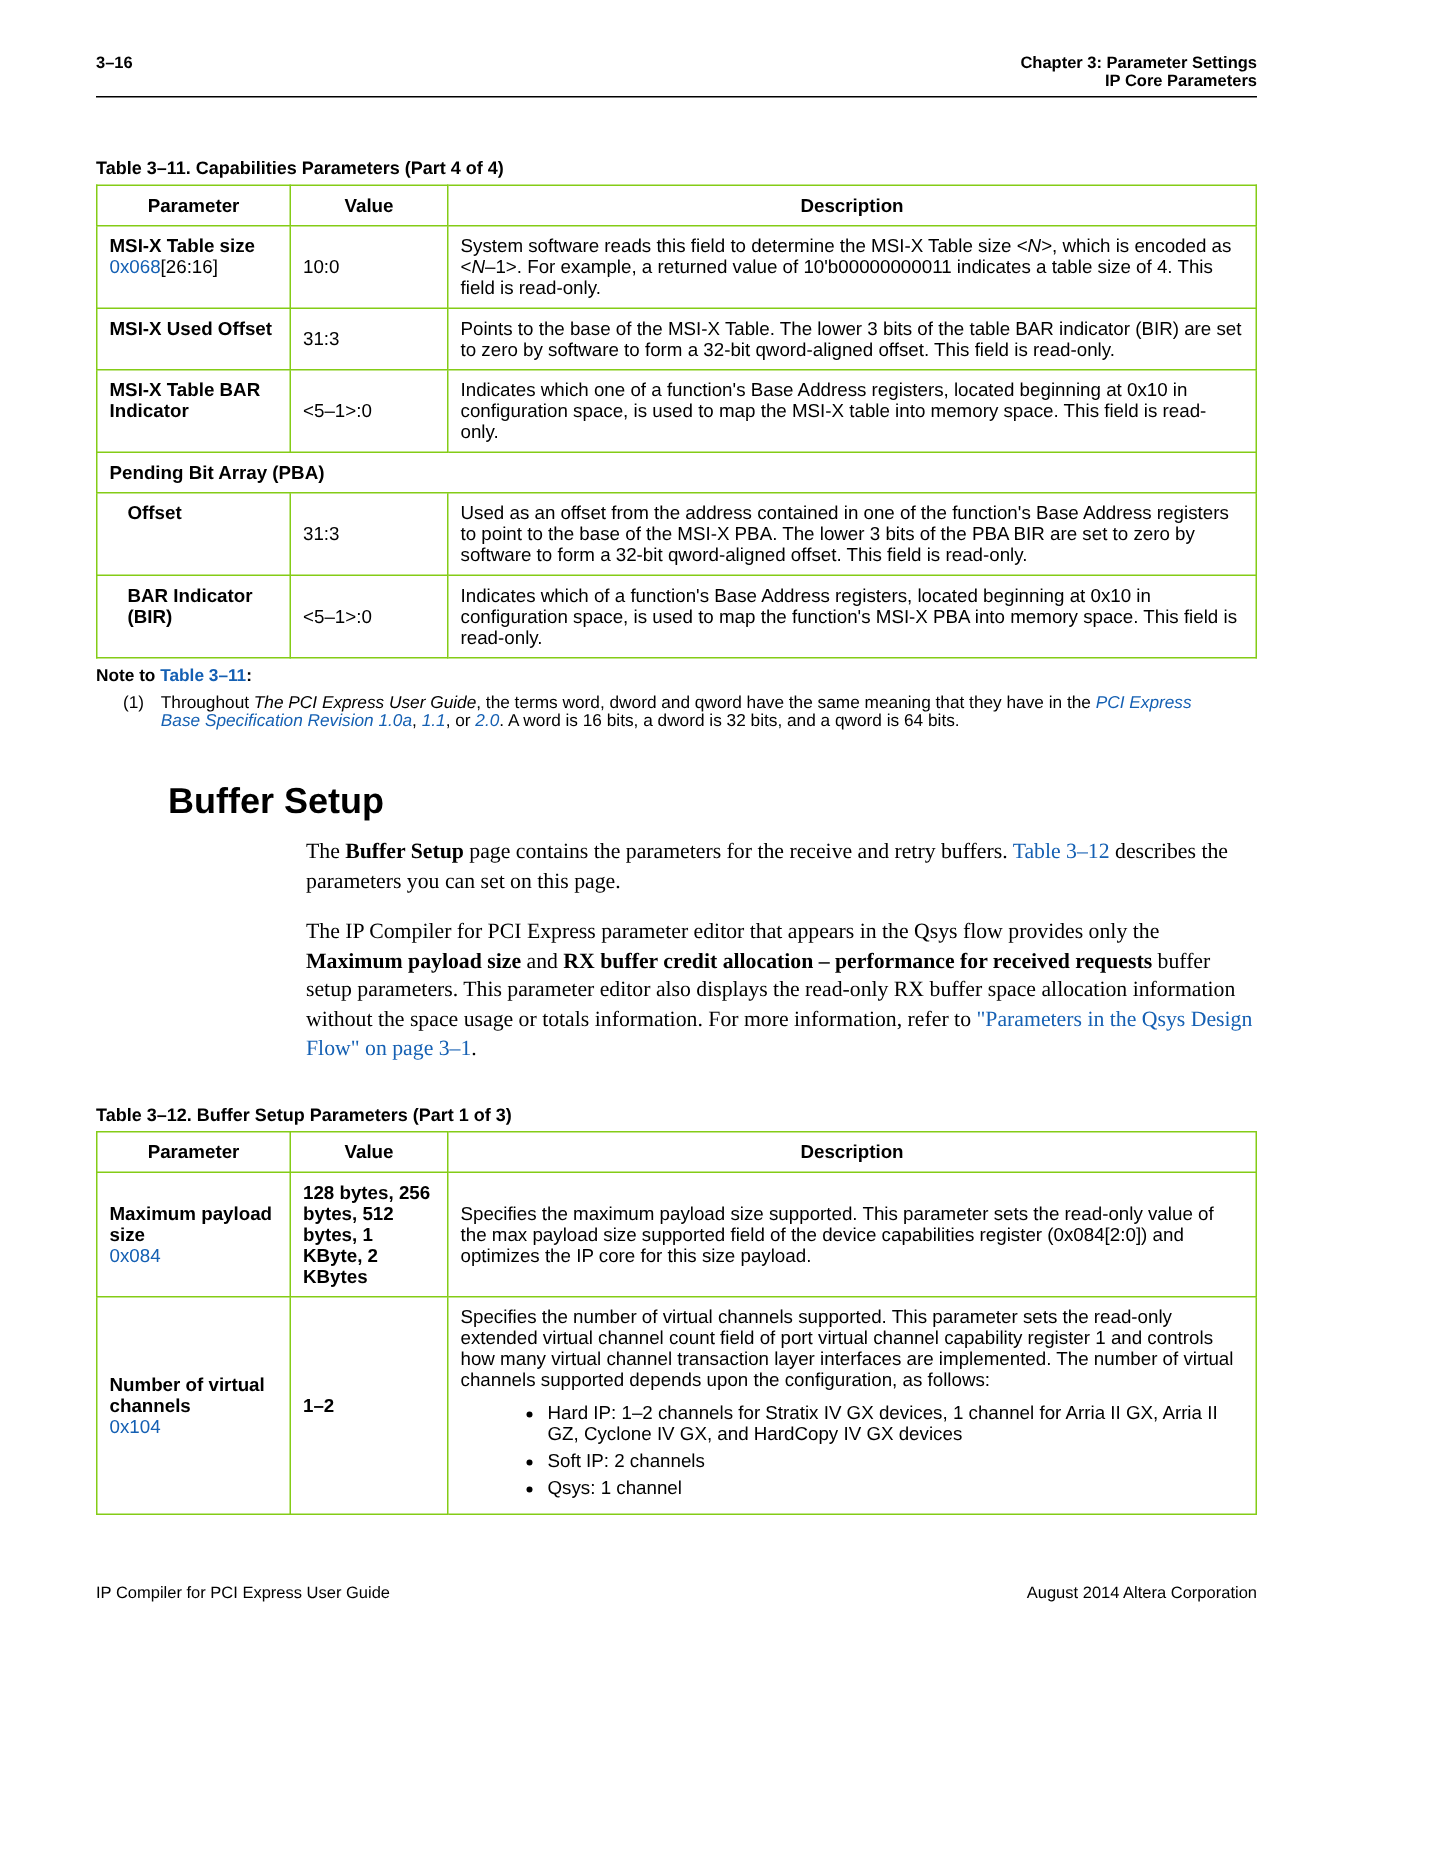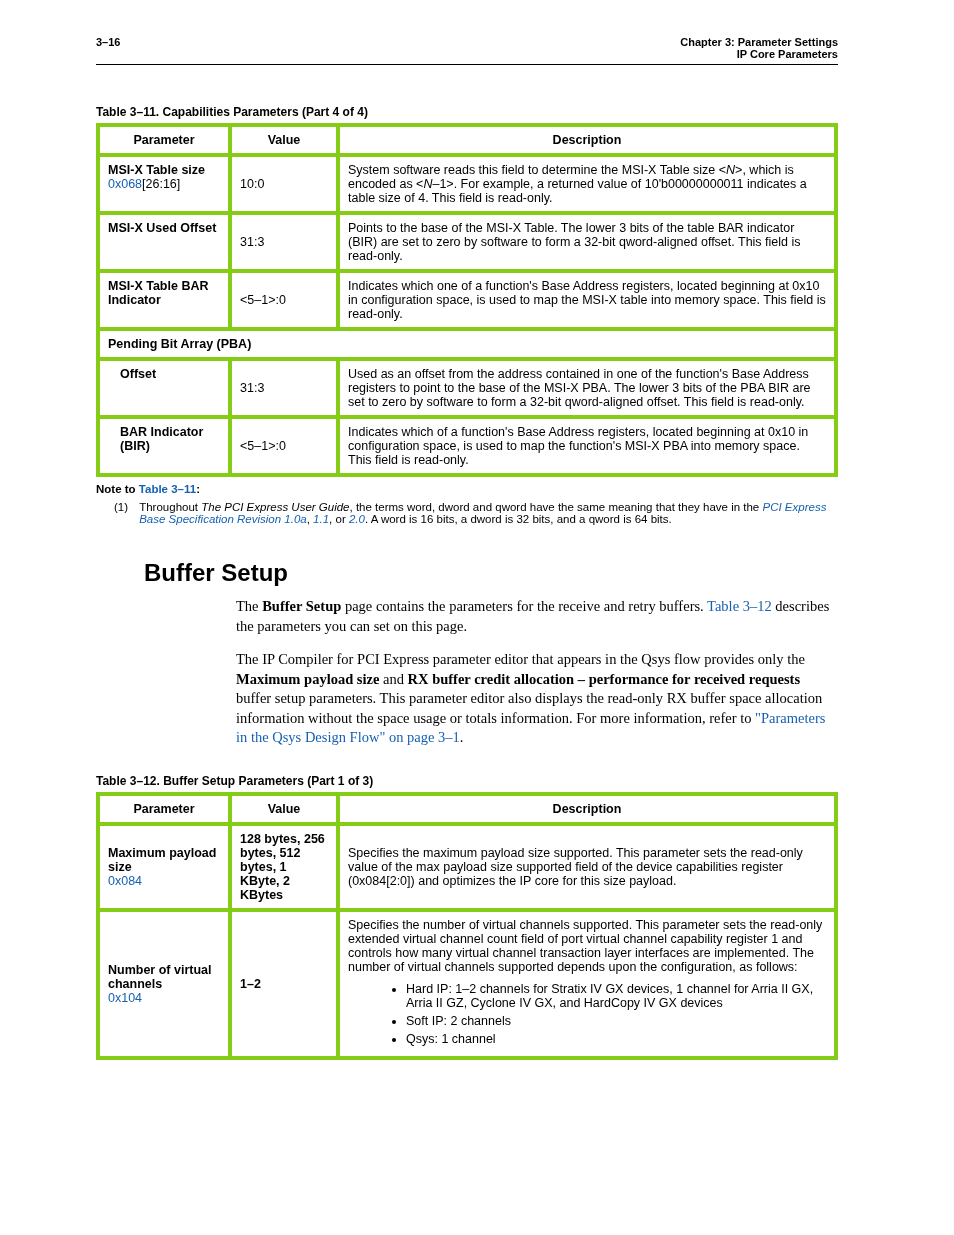--- a/index.html
+++ b/index.html
@@ -6,21 +6,21 @@
     font-family: Arial, Helvetica, sans-serif;
     font-size: 13px;
     color: #000;
     background: #fff;
     margin: 0;
   }
   .page {
     width: 938px;
     min-height: 1235px;
     box-sizing: border-box;
-    padding: 36px 100px 24px 96px;
+    padding: 36px 100px 24px 64px;
     position: relative;
   }
   .header-row {
     display: flex;
     justify-content: space-between;
     align-items: flex-start;
     font-size: 11px;
     margin-bottom: 4px;
   }
   .header-left { font-weight: bold; }
@@ -39,21 +39,21 @@
   }
   .table-caption.right-caption {
     margin-top: 26px;
   }
   table {
     border-collapse: collapse;
     width: 100%;
     font-size: 12.5px;
   }
   table, th, td {
-    border: 4px solid #84cc16;
+    border: 1px solid #84cc16;
   }
   th {
     text-align: center;
     font-weight: bold;
     padding: 6px 4px;
     vertical-align: middle;
   }
   td {
     padding: 6px 8px;
     text-align: left;
@@ -223,14 +223,18 @@
       <ul class="list-in-desc">
         <li>Hard IP: 1–2 channels for Stratix IV GX devices, 1 channel for Arria II GX, Arria II GZ, Cyclone IV GX, and HardCopy IV GX devices</li>
         <li>Soft IP: 2 channels</li>
         <li>Qsys: 1 channel</li>
       </ul>
     </td>
   </tr>
 </tbody>
     </table>
 
+<div class="footer-row">
+  <span>IP Compiler for PCI Express User Guide</span>
+  <span>August 2014    Altera Corporation</span>
+</div>
 
 </div>
 
 </body></html>

